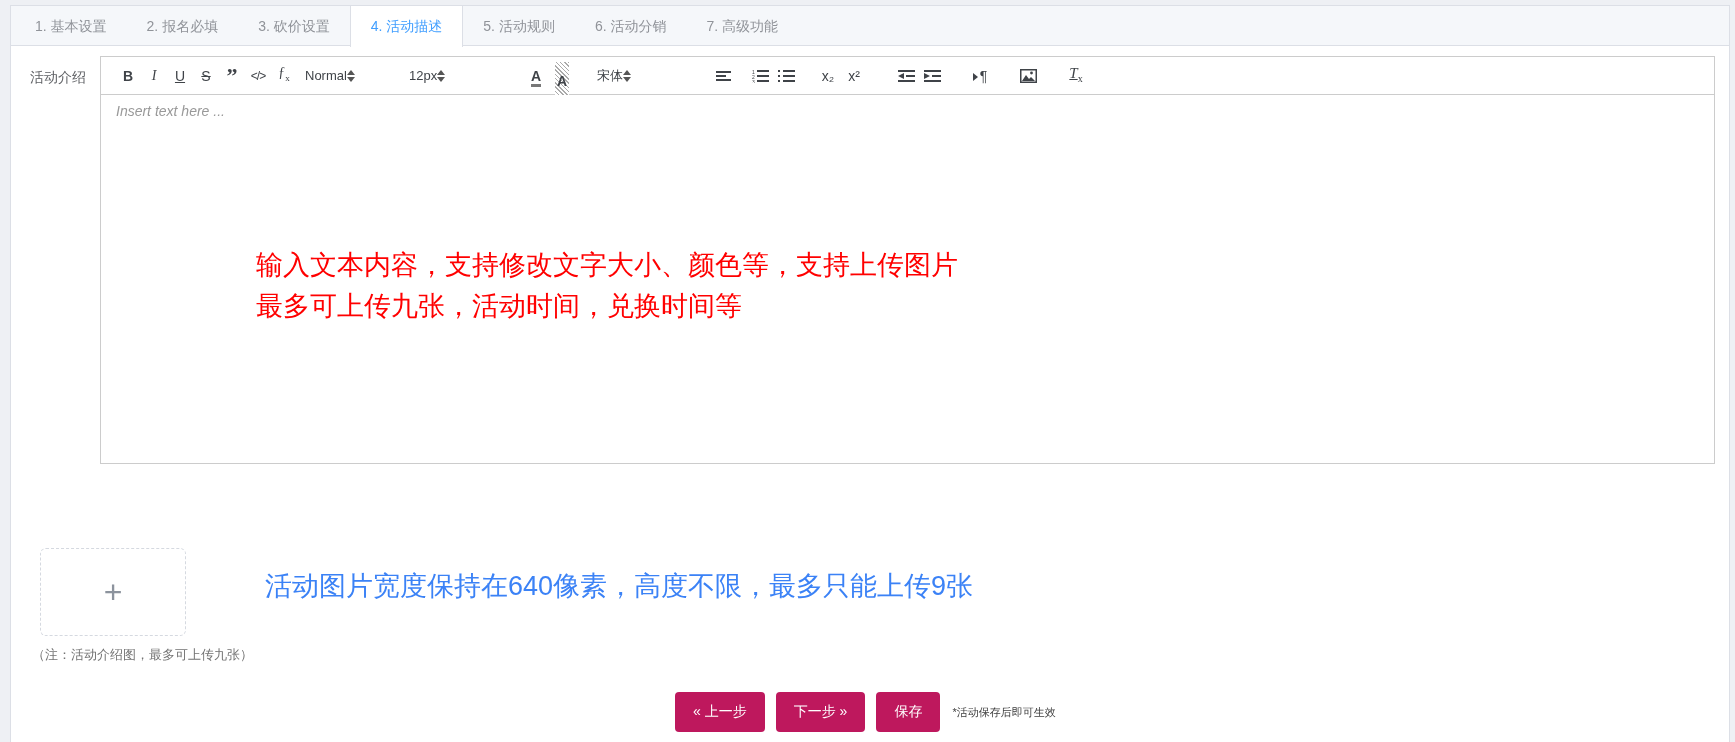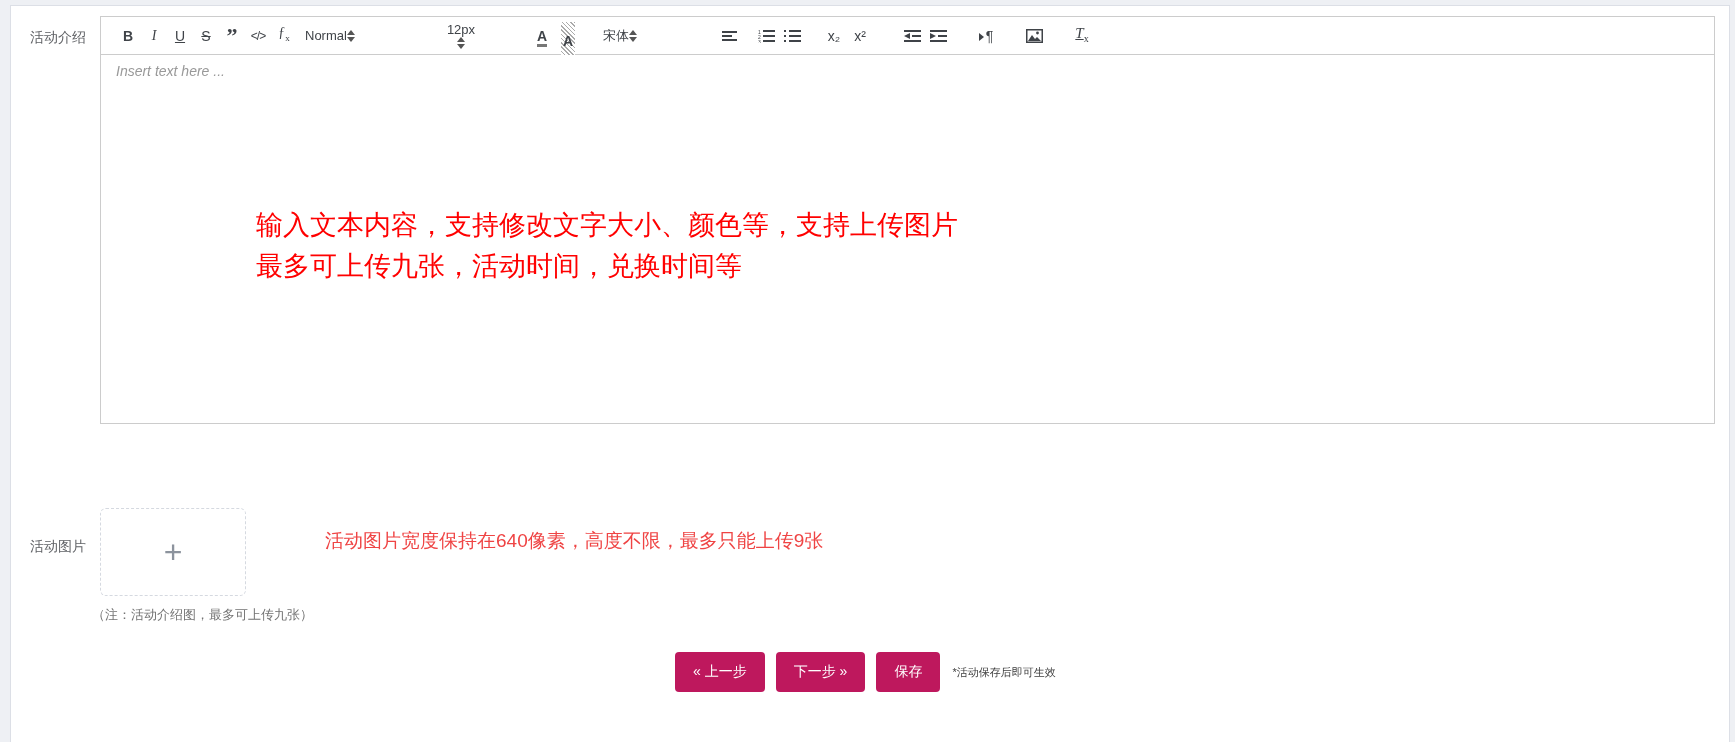--- a/index.html
+++ b/index.html
@@ -27,21 +27,21 @@
   .b-bold { font-weight:bold; }
   .b-ital { font-style:italic; font-family:"Liberation Serif",serif; }
   .b-und { text-decoration:underline; }
   .b-str { text-decoration:line-through; }
   .b-quote { font-family:"Liberation Serif",serif; font-weight:bold; font-size:22px; line-height:30px; }
   .b-code { font-size:12px; letter-spacing:-1px; }
   .b-fx { font-family:"Liberation Serif",serif; }
   .b-fx sub { font-size:9px; }
   .dd { display:flex; align-items:center; justify-content:flex-start; flex:none; cursor:pointer; font-size:13px; color:#3f4348; }
   .dd-normal { width:88px; margin-left:8px; }
-  .dd-size { width:92px; margin-left:22px;flex-direction:column; }
+  .dd-size { width:92px; margin-left:16px; }
   .dd-font { width:92px; margin-left:22px; }
   .updn { display:inline-flex; flex-direction:column; gap:2px; }
   .updn i { width:0; height:0; border-left:4px solid transparent; border-right:4px solid transparent; }
   .updn .up { border-bottom:5px solid #555; }
   .updn .dn { border-top:5px solid #555; }
   .a-color { font-size:14px; font-weight:bold; border-bottom:3px solid #777; line-height:15px; display:inline-block; margin-top:10px; }
   .a-bg { font-size:14px; font-weight:bold; display:inline-block; margin-top:10px; padding:0 2px;
     background-image:repeating-linear-gradient(45deg,#aaa 0,#aaa 1px,#fff 1px,#fff 3px); }
   .ml10{margin-left:10px} .ml16{margin-left:16px} .ml22{margin-left:22px} .ml26{margin-left:26px}
   .svgi { display:inline-flex; align-items:center; justify-content:center; }
@@ -57,34 +57,43 @@
   .placeholder { position:absolute; left:15px; top:8px; font-size:14px; font-style:italic; color:#999; }
   .annotation { position:absolute; left:155px; top:150px; color:#f00; font-size:27px; line-height:41px; white-space:nowrap; }
 
   
   .row2 { margin-top:84px; }
   .upload-col { margin-left:10px; flex:none; }
   .upload-box { width:146px; height:88px; border:1px dashed #d5d9e0; border-radius:6px; background:#fff;
     display:flex; align-items:center; justify-content:center; cursor:pointer; }
   .plus { font-size:32px; color:#8c939d; font-weight:300; line-height:32px; }
   .upload-note { margin:10px 0 0 -8px; font-size:13px; color:#737373; white-space:nowrap; }
-  .upload-hint { margin:20px 0 0 12px; color:#ef4444; font-size:19px; white-space:nowrap; }
+  .upload-hint { margin:20px 0 0 12px; color:#3b82f6; font-size:27px; white-space:nowrap; }
 
   
   .footer { display:flex; align-items:center; margin:28px 0 0 645px; }
   .btn { height:40px; padding:0 18px; background:#be185d; color:#fff; border:none; border-radius:4px;
     font-size:14px; font-family:inherit; cursor:pointer; white-space:nowrap; }
   .btn + .btn { margin-left:11px; }
   .save-hint { margin-left:12px; font-size:11px; color:#404040; }
 </style>
 </head>
 <body>
 
 <div class="card">
 
+  <div class="tabbar">
+    <div class="tab">1. 基本设置</div>
+    <div class="tab">2. 报名必填</div>
+    <div class="tab">3. 砍价设置</div>
+    <div class="tab active">4. 活动描述</div>
+    <div class="tab">5. 活动规则</div>
+    <div class="tab">6. 活动分销</div>
+    <div class="tab">7. 高级功能</div>
+  </div>
 
   <div class="content">
 
     <div class="form-row">
       <div class="row-label">活动介绍</div>
 
       <div class="editor">
 
         <div class="tb">
           <span class="tbi b-bold">B</span>
@@ -198,21 +207,20 @@
           <div class="placeholder">Insert text here ...</div>
           <div class="annotation">
             <div>输入文本内容，支持修改文字大小、颜色等，支持上传图片</div>
             <div>最多可上传九张，活动时间，兑换时间等</div>
           </div>
         </div>
       </div>
     </div>
 
     <div class="form-row row2">
-      <div class="row-label2">活动图片</div>
       <div class="upload-col">
         <div class="upload-box">
           <span class="plus">+</span>
         </div>
         <div class="upload-note">（注：活动介绍图，最多可上传九张）</div>
       </div>
       <div class="upload-hint">活动图片宽度保持在640像素，高度不限，最多只能上传9张</div>
     </div>
 
     <div class="footer">

